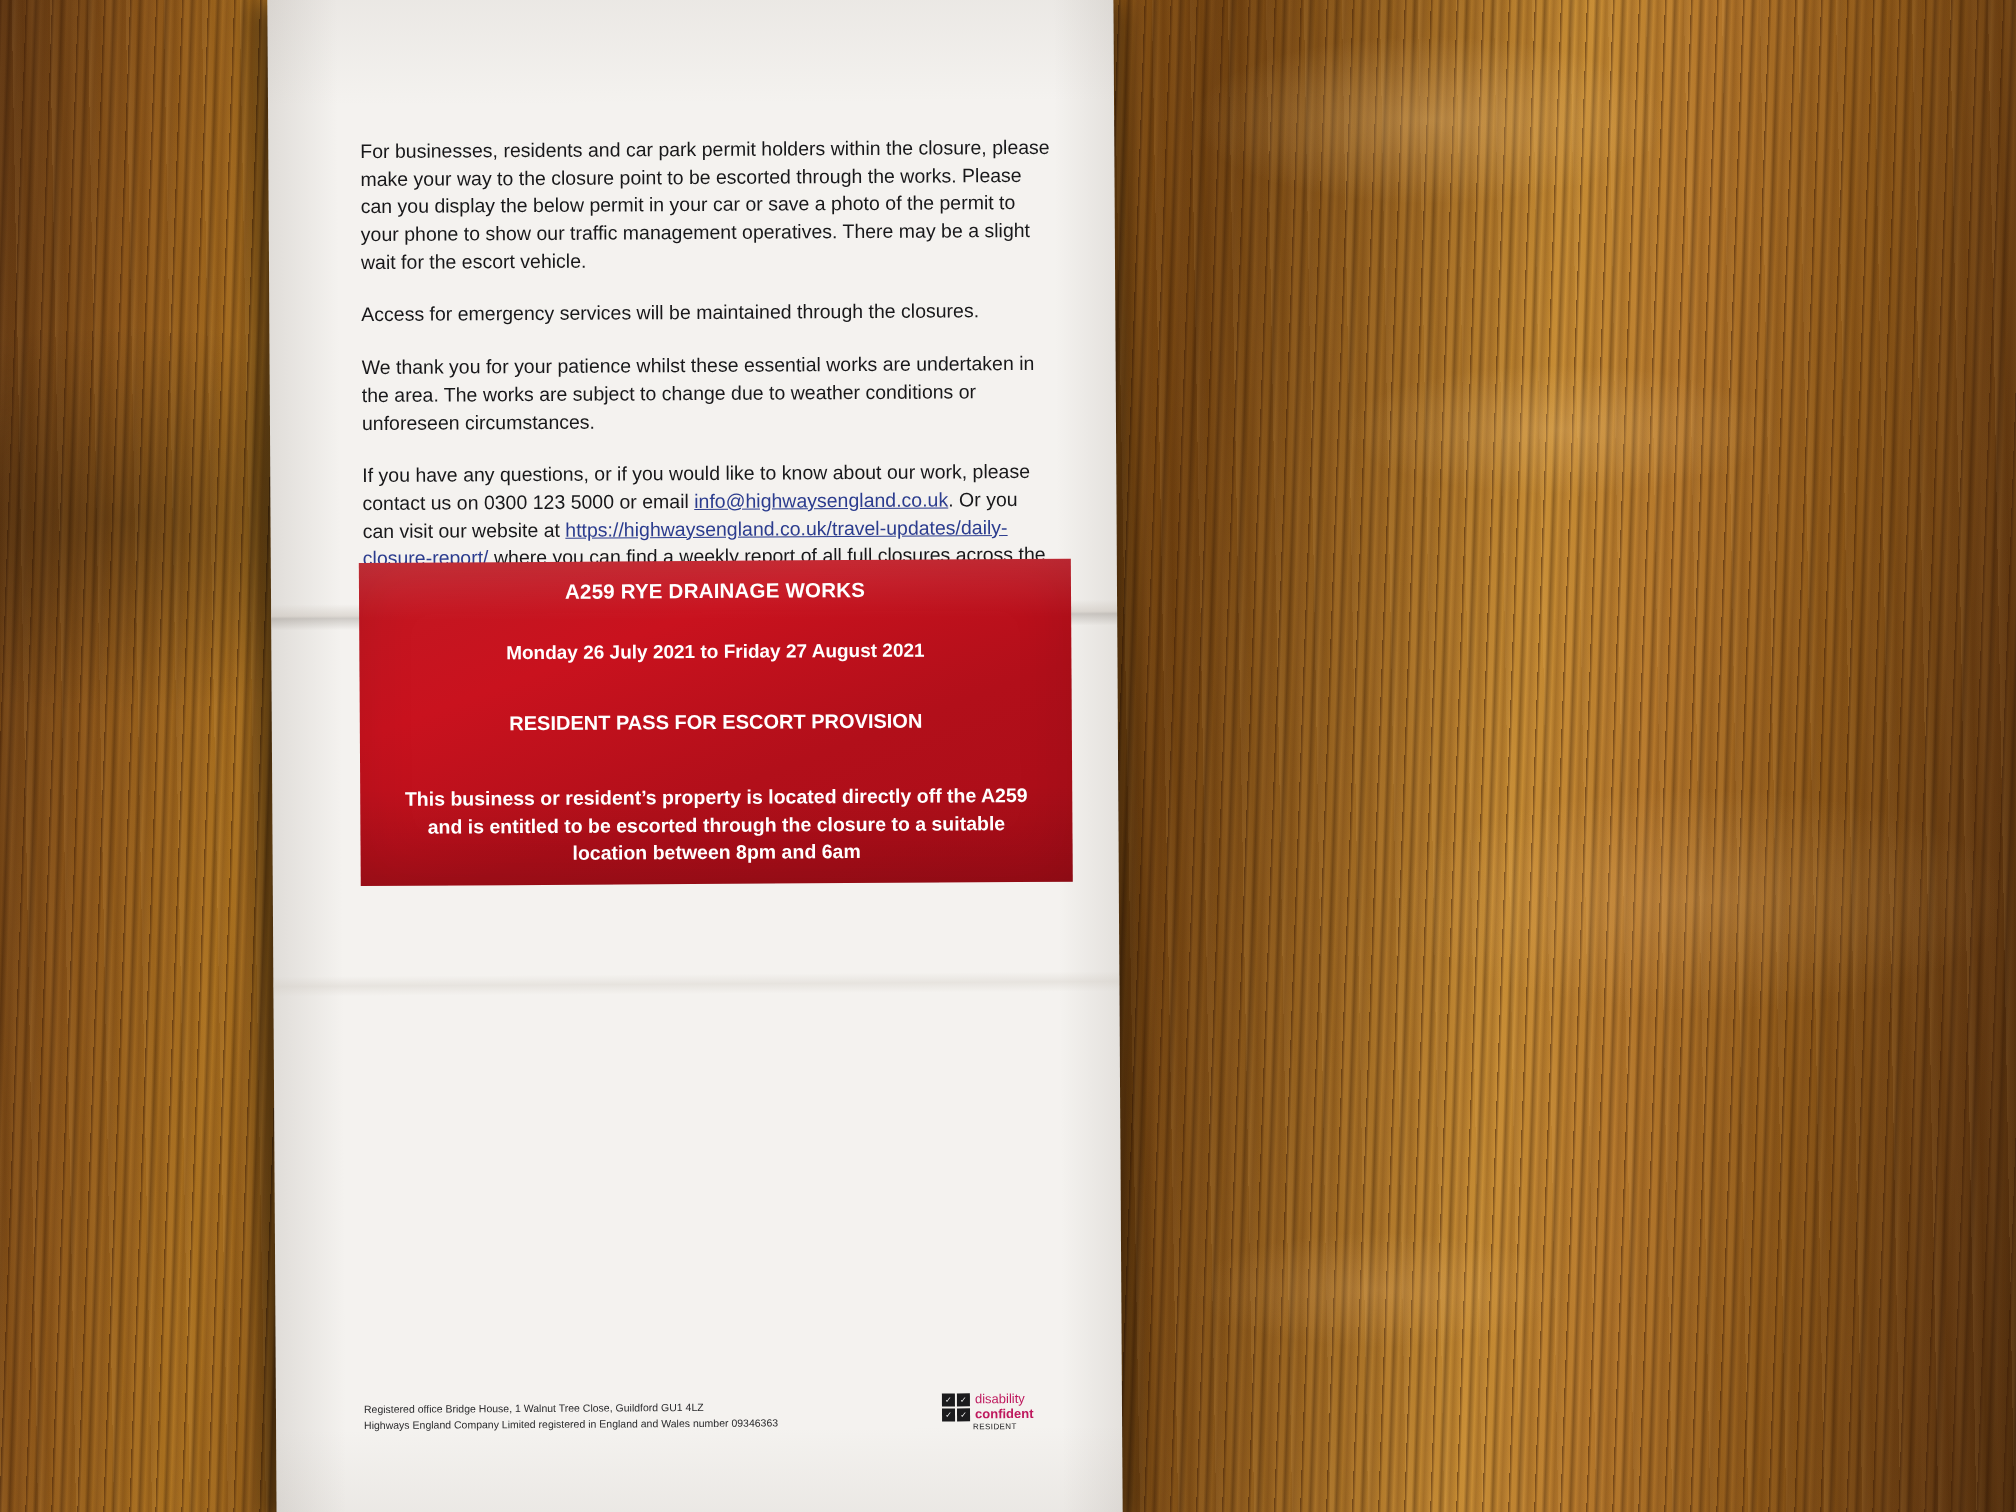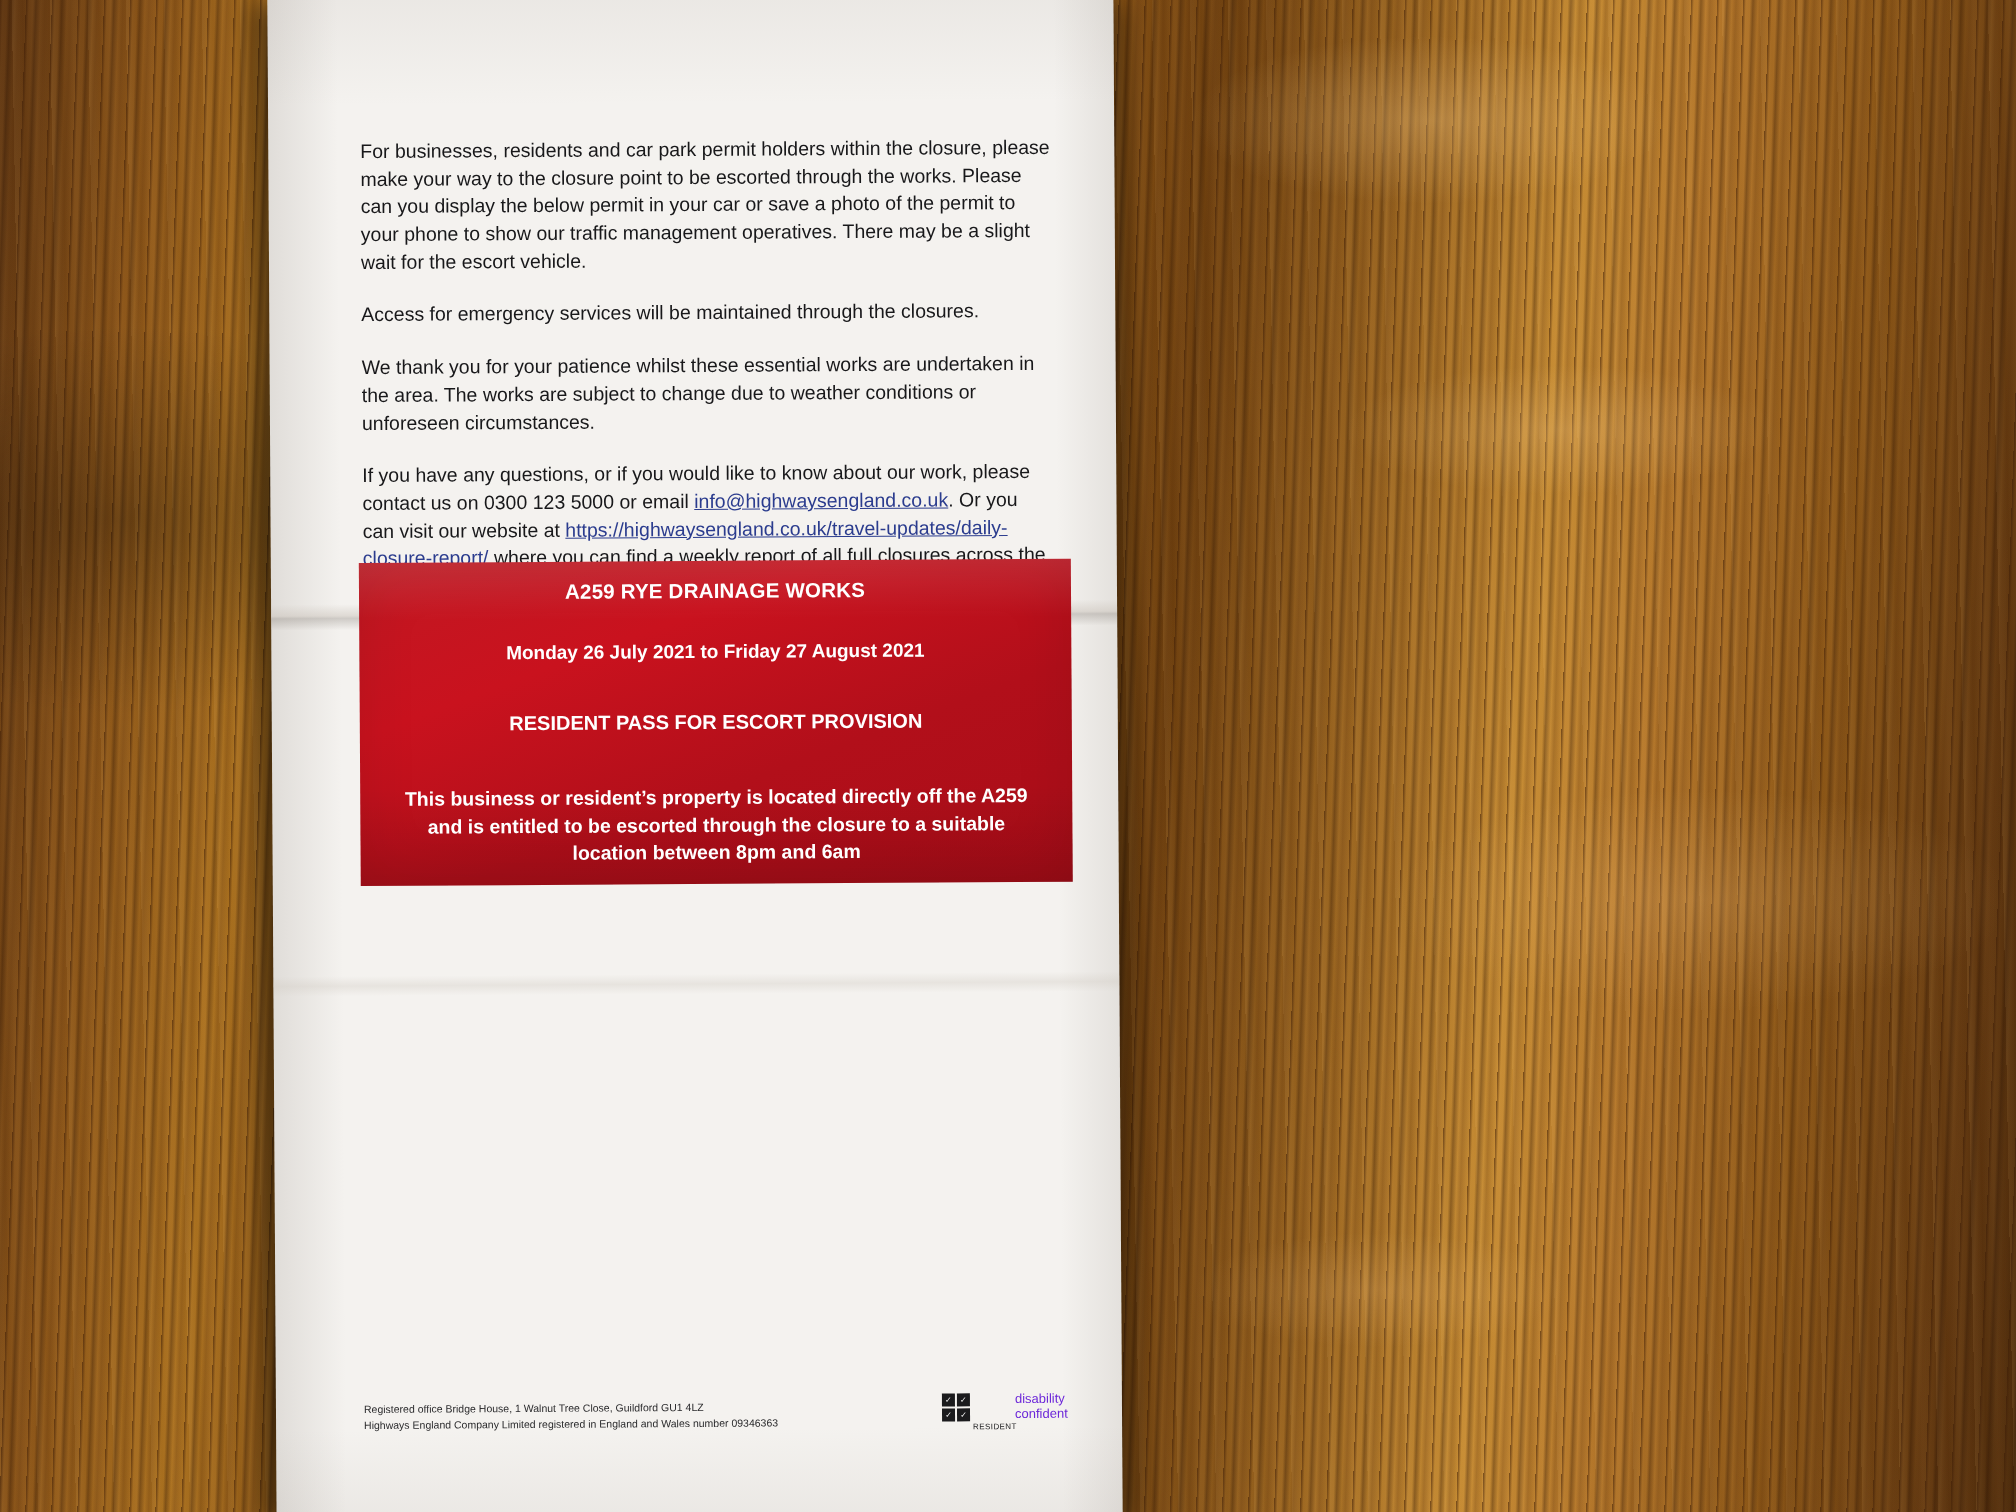--- a/index.html
+++ b/index.html
@@ -201,28 +201,27 @@
   }
   .disability .marks span {
     background: #1b1b1d;
     color: #fff;
     font-size: 8px;
     line-height: 13px;
     text-align: center;
     font-family: "Liberation Sans", sans-serif;
   }
   .disability .dtext {
-    color: #6d28d9;
+    color: #be185d;
     font-size: 13px;
     line-height: 1.12;
     text-align: left;
-    margin-left: 40px;
   }
   .disability .dtext .d1 { font-weight: normal; }
-  .disability .dtext .d2 { font-weight: normal; text-align: center; }
+  .disability .dtext .d2 { font-weight: bold; text-align: center; }
   .disability .dcommit {
     position: absolute;
     left: 31px;
     top: 30px;
     font-size: 8px;
     letter-spacing: 0.4px;
     color: #1b1b1d;
   }
 </style>
 </head>

